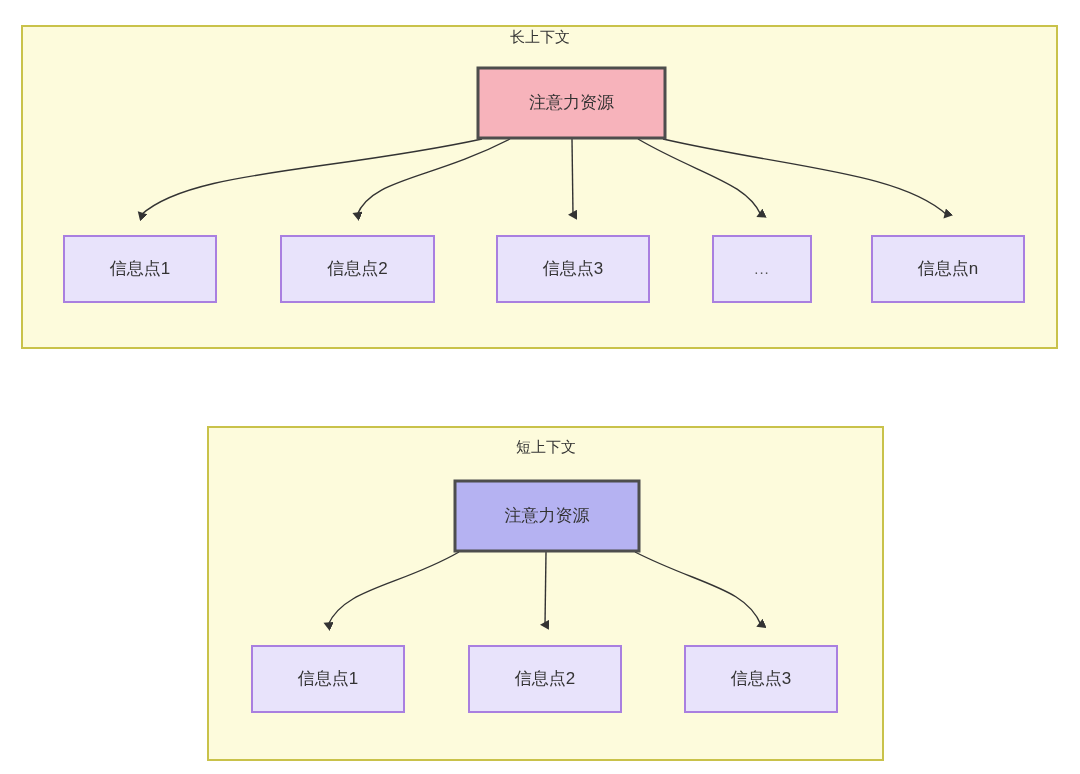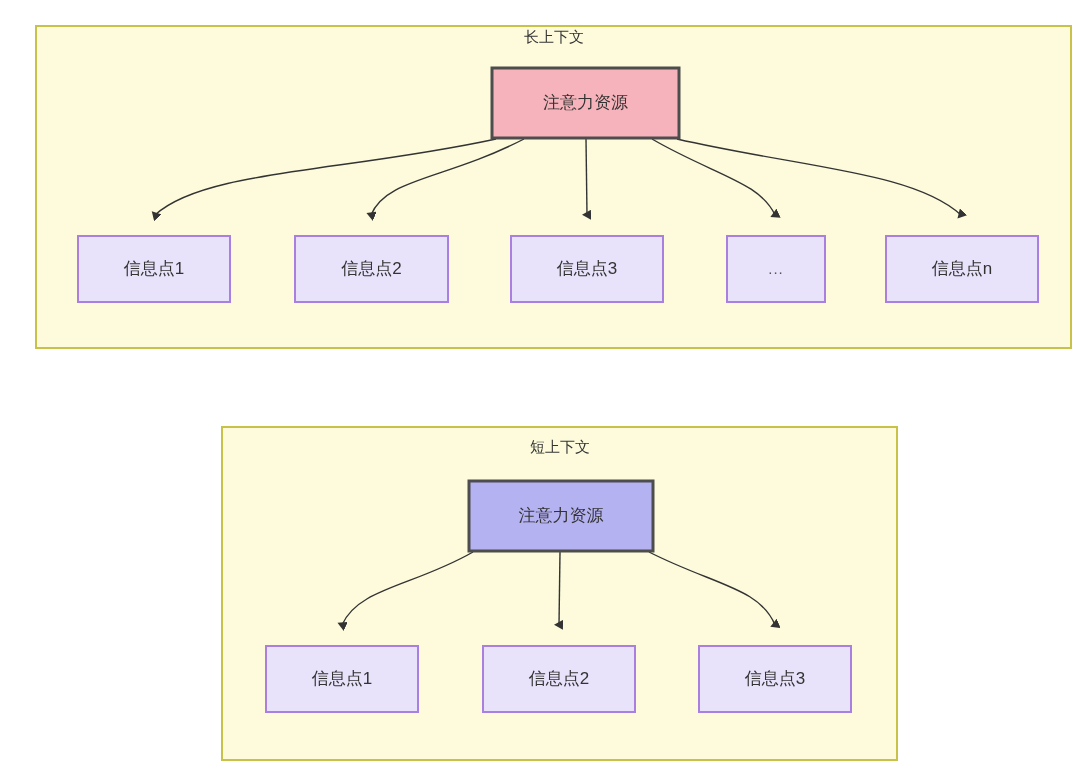--- a/index.html
+++ b/index.html
@@ -9,21 +9,21 @@
   }
   body {
     width: 1080px;
     height: 774px;
     font-family: "Liberation Sans", "DejaVu Sans", sans-serif;
     position: relative;
     overflow: hidden;
   }
   #stage {
     position: absolute;
-    left: 14px;
+    left: 0;
     top: 0;
     width: 916px;
     height: 774px;
   }
   svg.diagram {
     position: absolute;
     left: 0;
     top: 0;
     width: 1080px;
     height: 774px;

